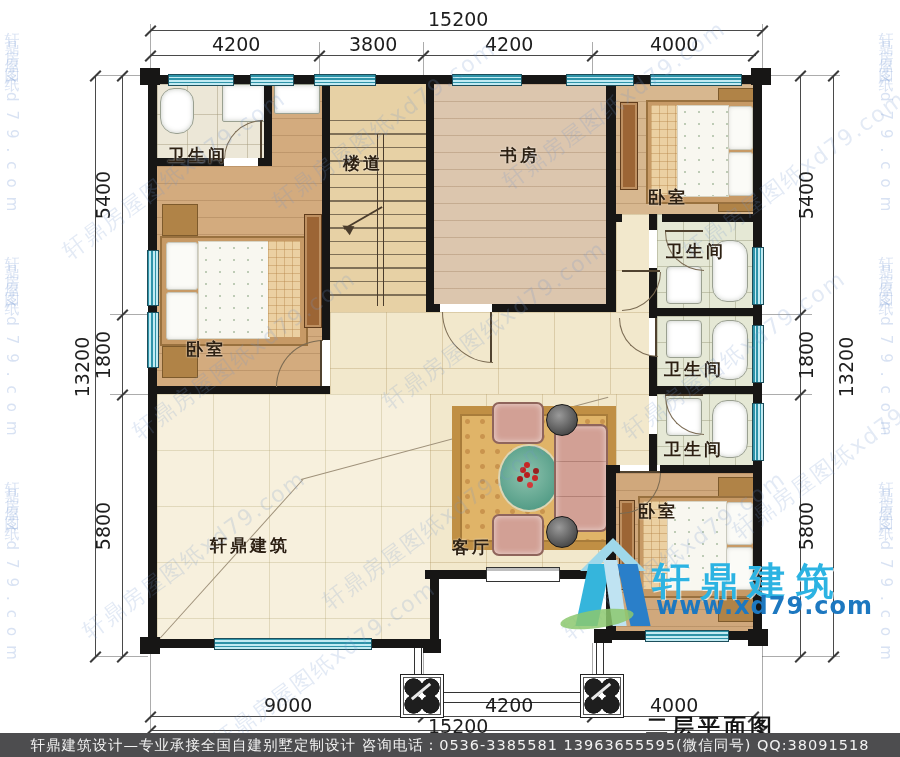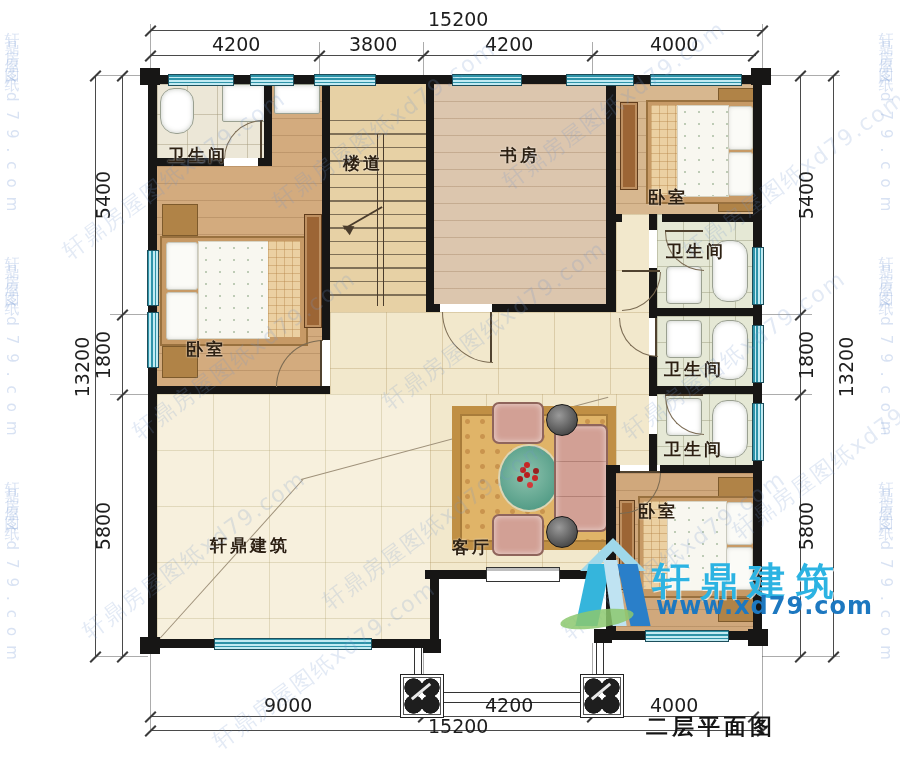--- a/index.html
+++ b/index.html
@@ -256,20 +256,21 @@
   <div class="abs" style="left:574px;top:534px;width:80px;height:100px;z-index:80;">
     <div class="abs" style="left:6px;top:4px;width:66px;height:60px;background:#9fd8ea;clip-path:polygon(0 55%,50% 0,100% 55%,78% 55%,50% 22%,22% 55%);"></div>
     <div class="abs" style="left:8px;top:30px;width:22px;height:62px;background:#35b5dc;transform:skewX(-12deg);"></div>
     <div class="abs" style="left:34px;top:26px;width:14px;height:66px;background:#bfe3f2;transform:skewX(8deg);"></div>
     <div class="abs" style="left:50px;top:30px;width:20px;height:62px;background:#2a7fc9;transform:skewX(12deg);"></div>
     <div class="abs" style="left:-14px;top:76px;width:74px;height:18px;background:#8cc86f;border-radius:50%;transform:rotate(-8deg);opacity:.85;"></div>
   </div>
   <div class="logo-name" style="left:652px;top:556px;">轩鼎建筑</div>
   <div class="logo-url" style="left:656px;top:592px;">www.xd79.com</div>
   <div class="title" style="left:646px;top:676px;margin-top:36px;">二层平面图</div>
+  <div class="footer">轩鼎建筑设计—专业承接全国自建别墅定制设计  咨询电话：0536-3385581  13963655595(微信同号)  QQ:38091518</div>
 
 <div class="tick" style="left:143px;top:30px;"></div>
     <div class="tick" style="left:755px;top:30px;"></div>
     <div class="tick" style="left:143px;top:55px;"></div>
     <div class="tick" style="left:312px;top:55px;"></div>
     <div class="tick" style="left:416px;top:55px;"></div>
     <div class="tick" style="left:585px;top:55px;"></div>
     <div class="tick" style="left:746px;top:55px;"></div>
     <div class="tick" style="left:143px;top:716px;"></div>
     <div class="tick" style="left:416px;top:716px;"></div>

